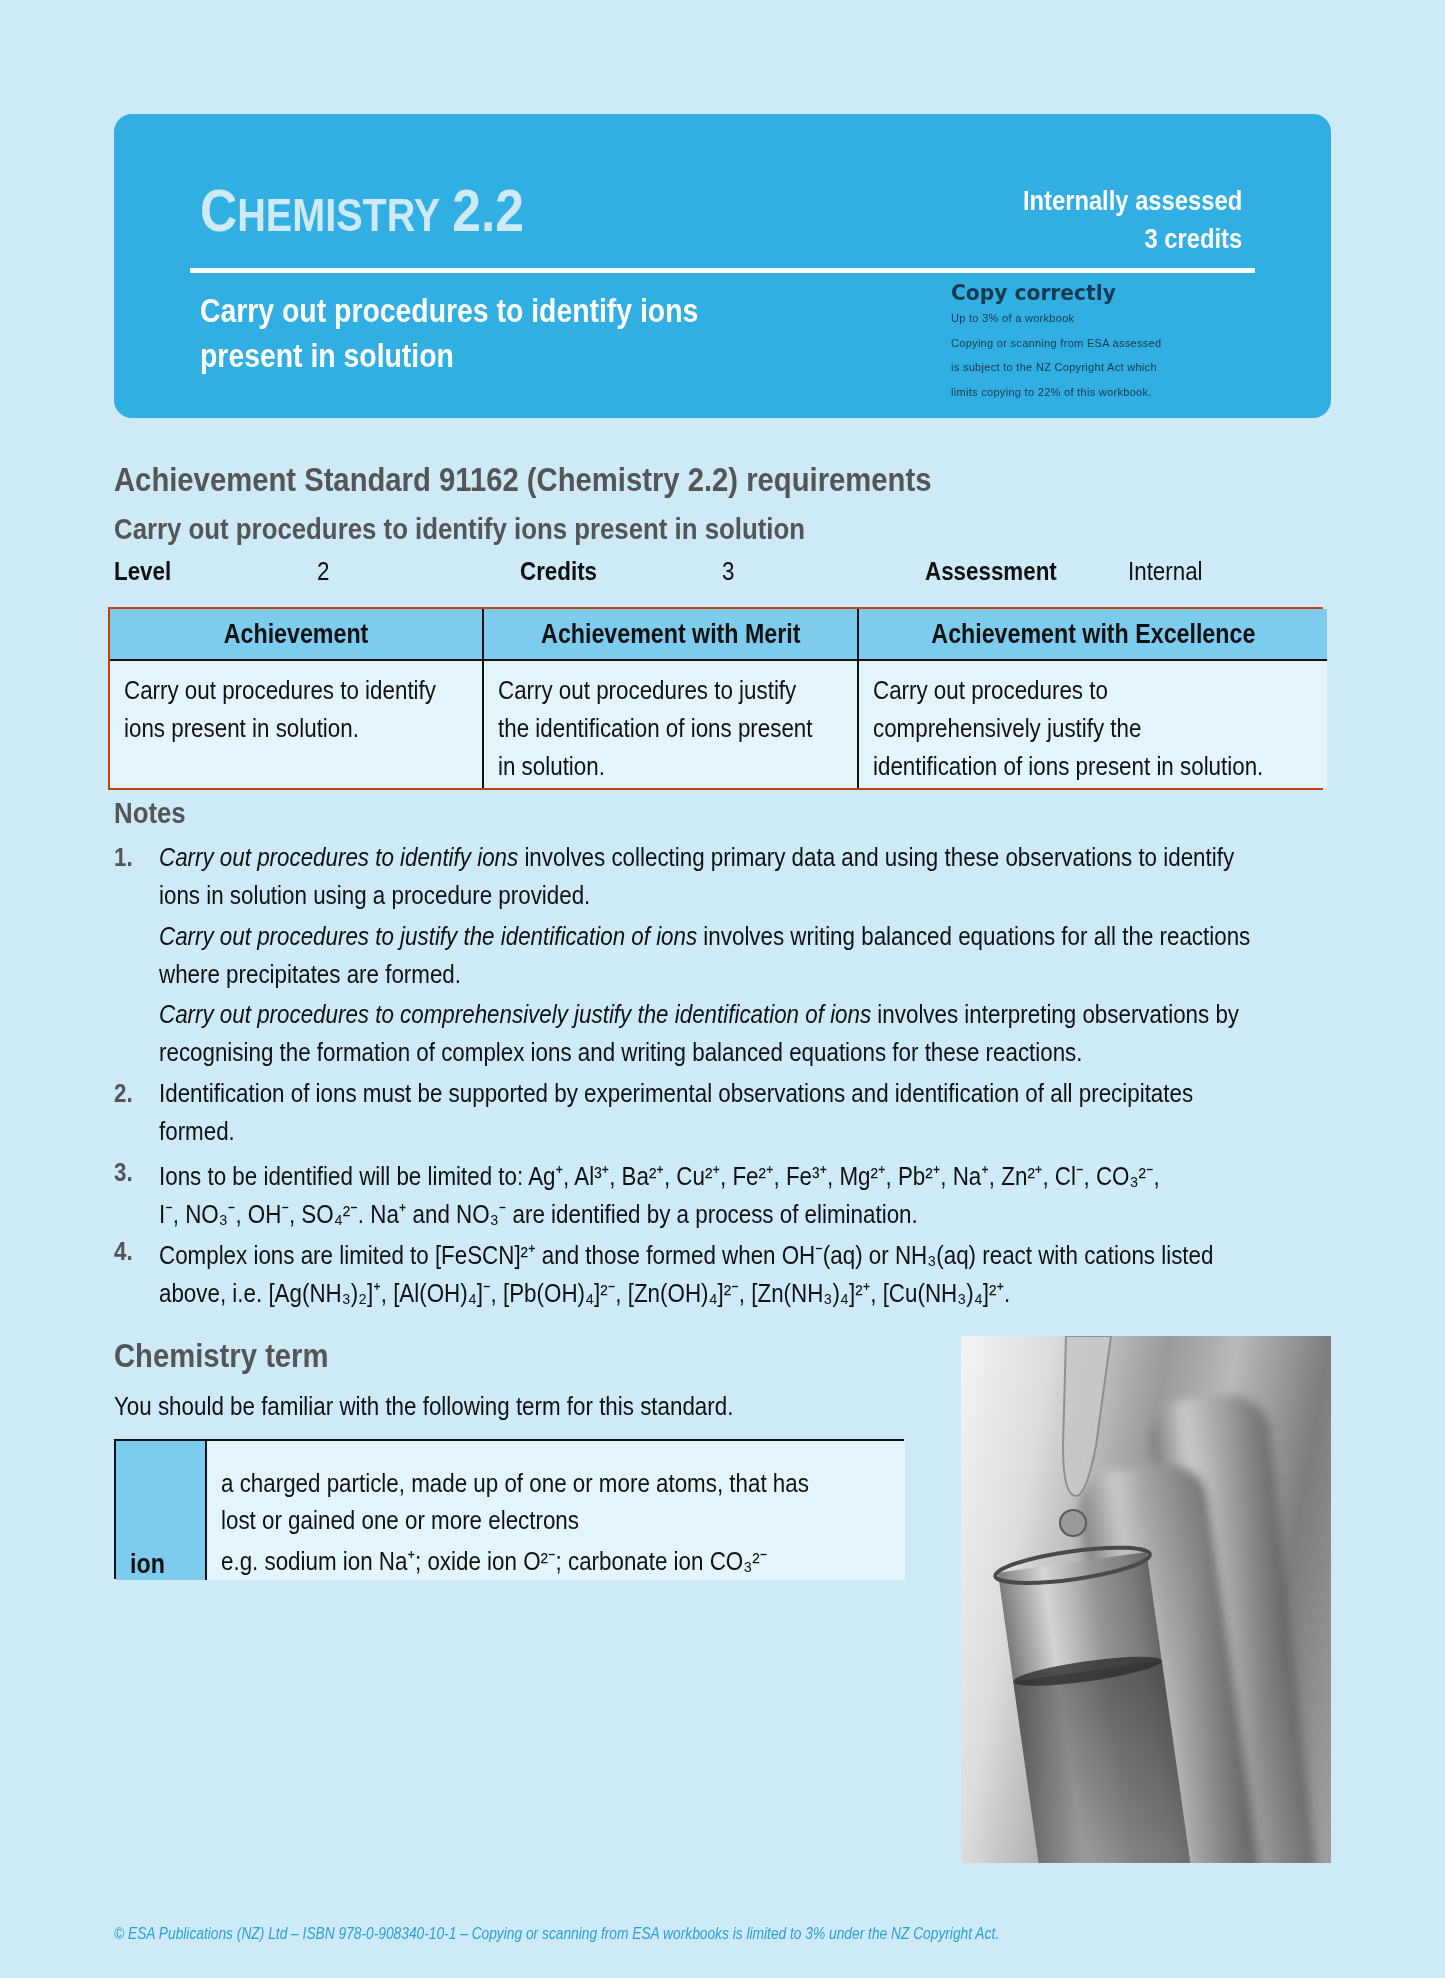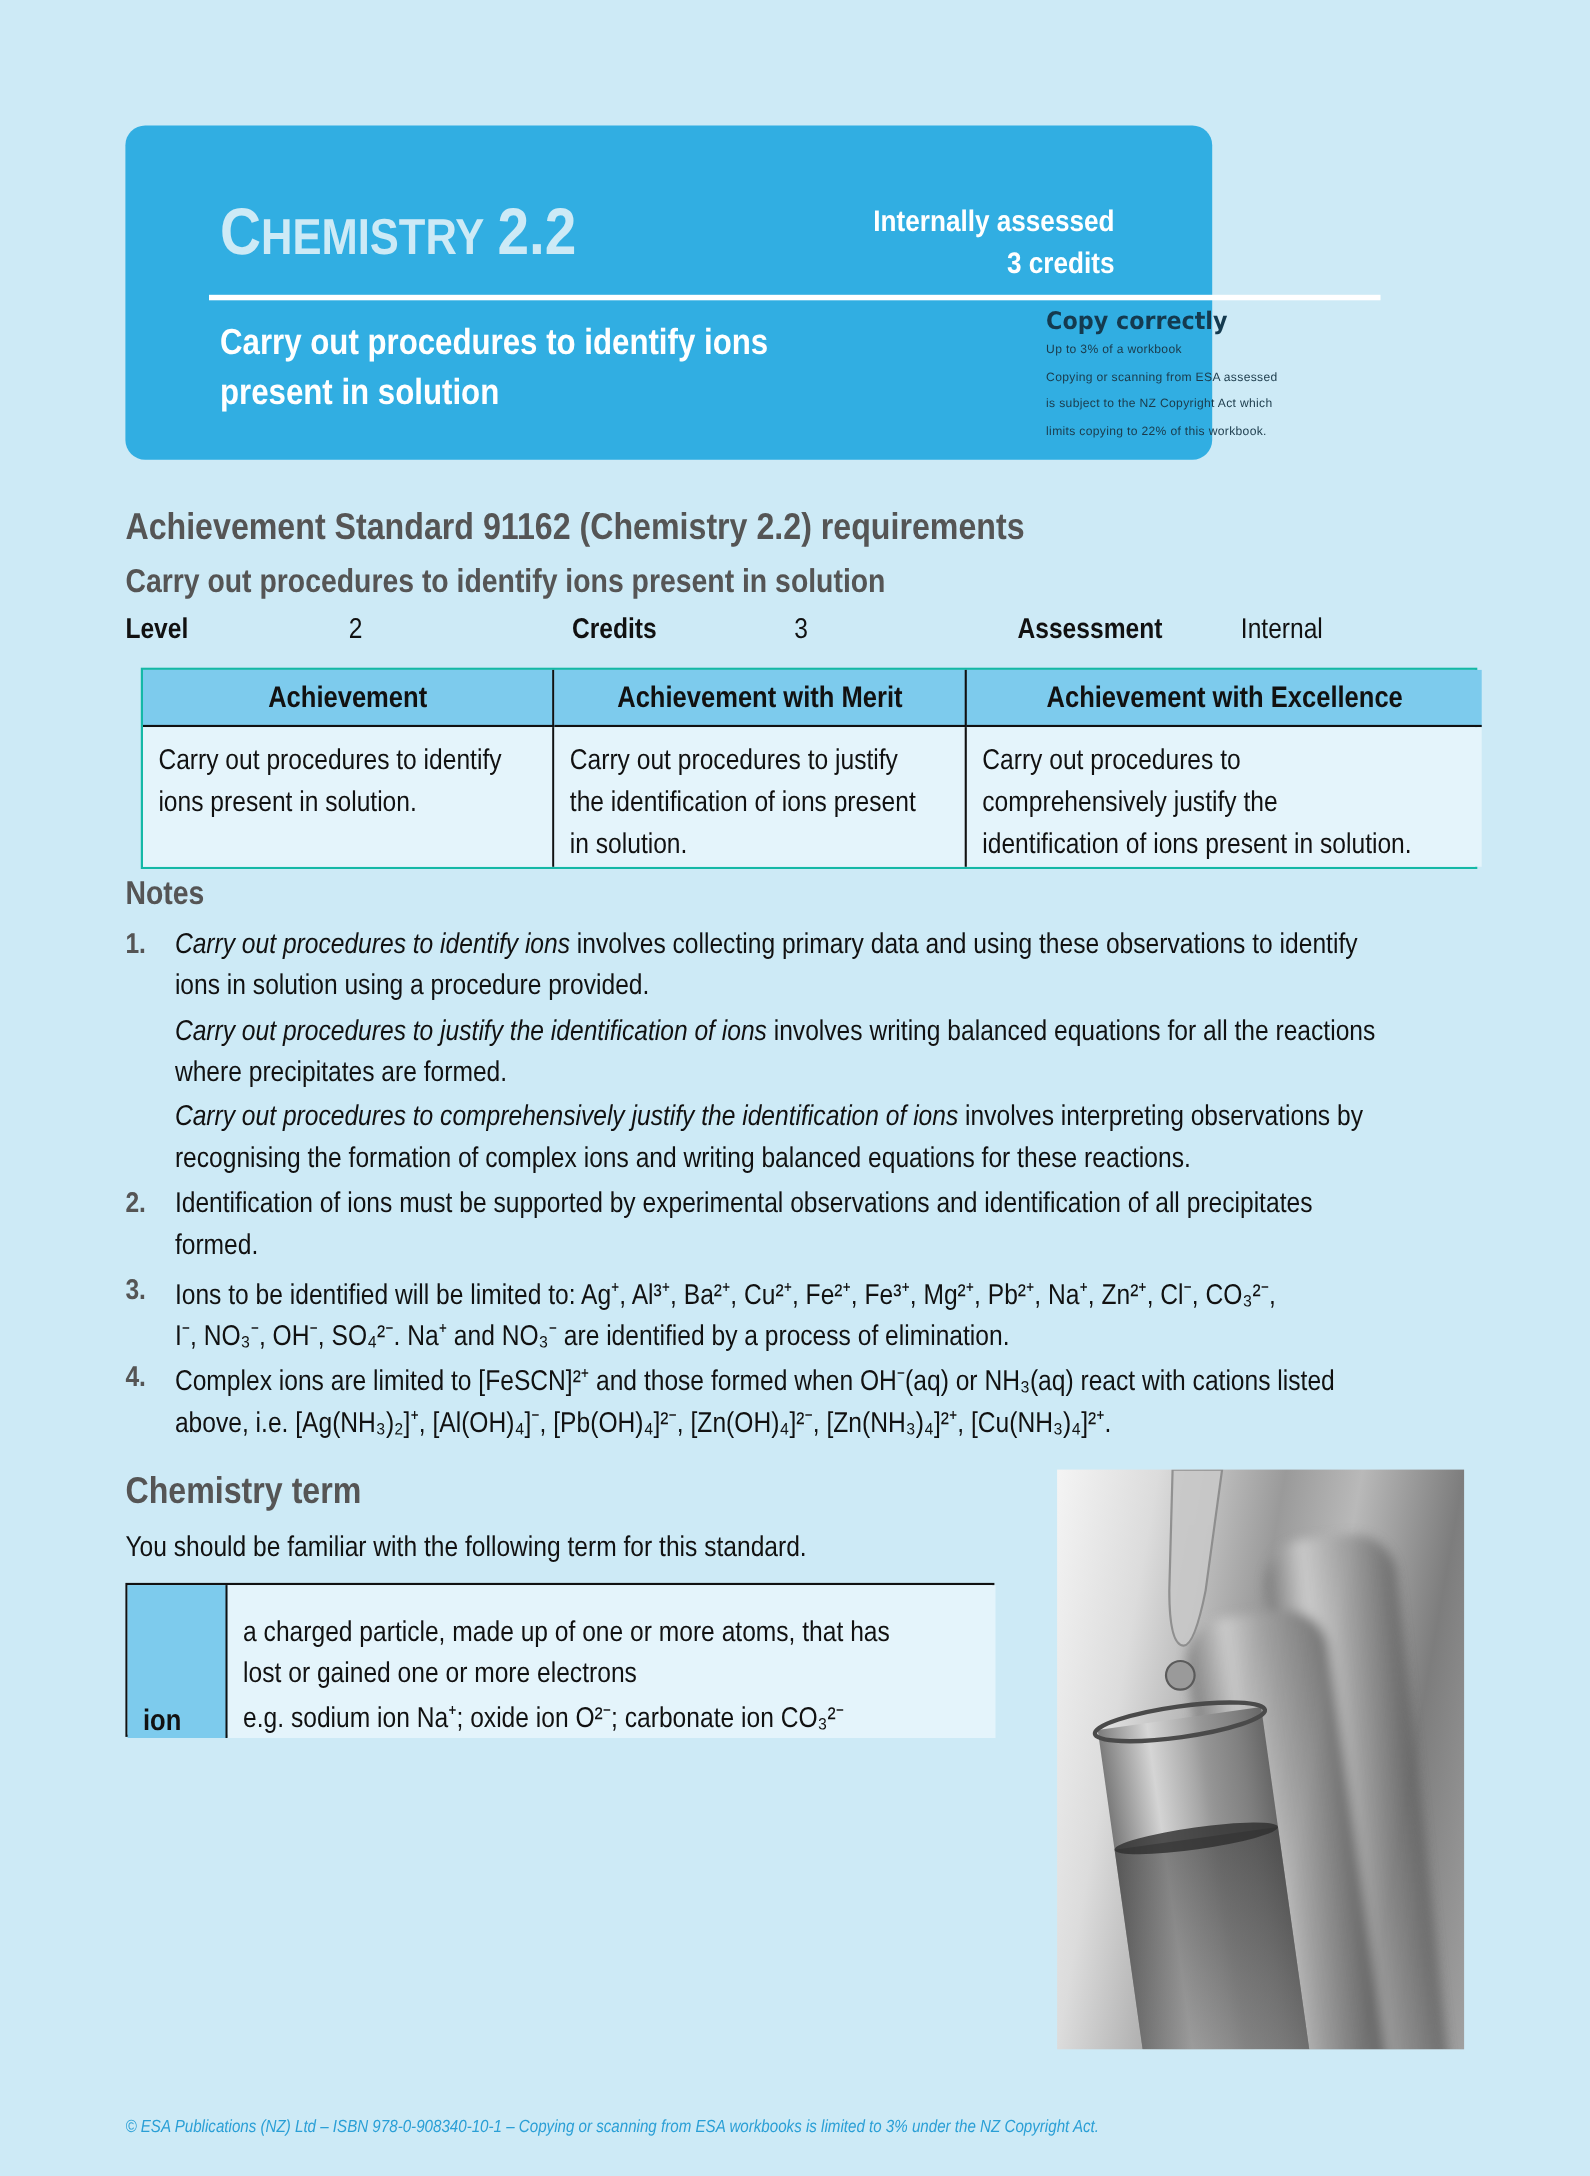--- a/index.html
+++ b/index.html
@@ -8,21 +8,21 @@
     background: #cdeaf6;
     position: relative;
     overflow: hidden;
     font-family: "Liberation Sans", sans-serif;
     color: #111;
   }
   .abs { position: absolute; }
 
   
   #header-box {
-    left: 114px; top: 114px; width: 988px; height: 304px;
+    left: 114px; top: 114px; width: 1217px; height: 304px;
     background: #31aee2;
     border-radius: 18px;
   }
   #title {
     left: 86px; top: 62px;
     font-family: "Liberation Sans", sans-serif;
     font-weight: bold;
     color: #cdeaf6;
     font-size: 46px;
     letter-spacing: 0px;
@@ -56,22 +56,22 @@
   
   .gray-head { color: #555555; font-weight: bold; white-space: nowrap; transform: scaleX(0.86); transform-origin: left top; }
   #std-heading { left: 114px; top: 460px; font-size: 34px; }
   #std-subheading { left: 114px; top: 512px; font-size: 30px; }
 
   .meta-label { font-weight: bold; font-size: 26px; color: #111; transform: scaleX(0.86); transform-origin: left top; white-space: nowrap; }
   .meta-value { font-size: 26px; color: #111; transform: scaleX(0.86); transform-origin: left top; white-space: nowrap; }
 
   
   #req-table {
-    left: 128px; top: 607px; width: 1215px; height: 183px;
-    border: 2px solid #14b8a6; box-sizing: border-box;
+    left: 108px; top: 607px; width: 1215px; height: 183px;
+    border: 2px solid #c2410c; box-sizing: border-box;
     display: grid; grid-template-columns: 374px 375px 1fr; grid-template-rows: 52px 1fr;
   }
   .th {
     background: #7dcbed; border-right: 2px solid #111; border-bottom: 2px solid #111;
     display: flex; align-items: center; justify-content: center;
     font-weight: bold; font-size: 27px; color: #111;
   }
   .th span, .td span { display: inline-block; transform: scaleX(0.86); white-space: nowrap; }
   .td {
     background: #e4f4fb; border-right: 2px solid #111;

